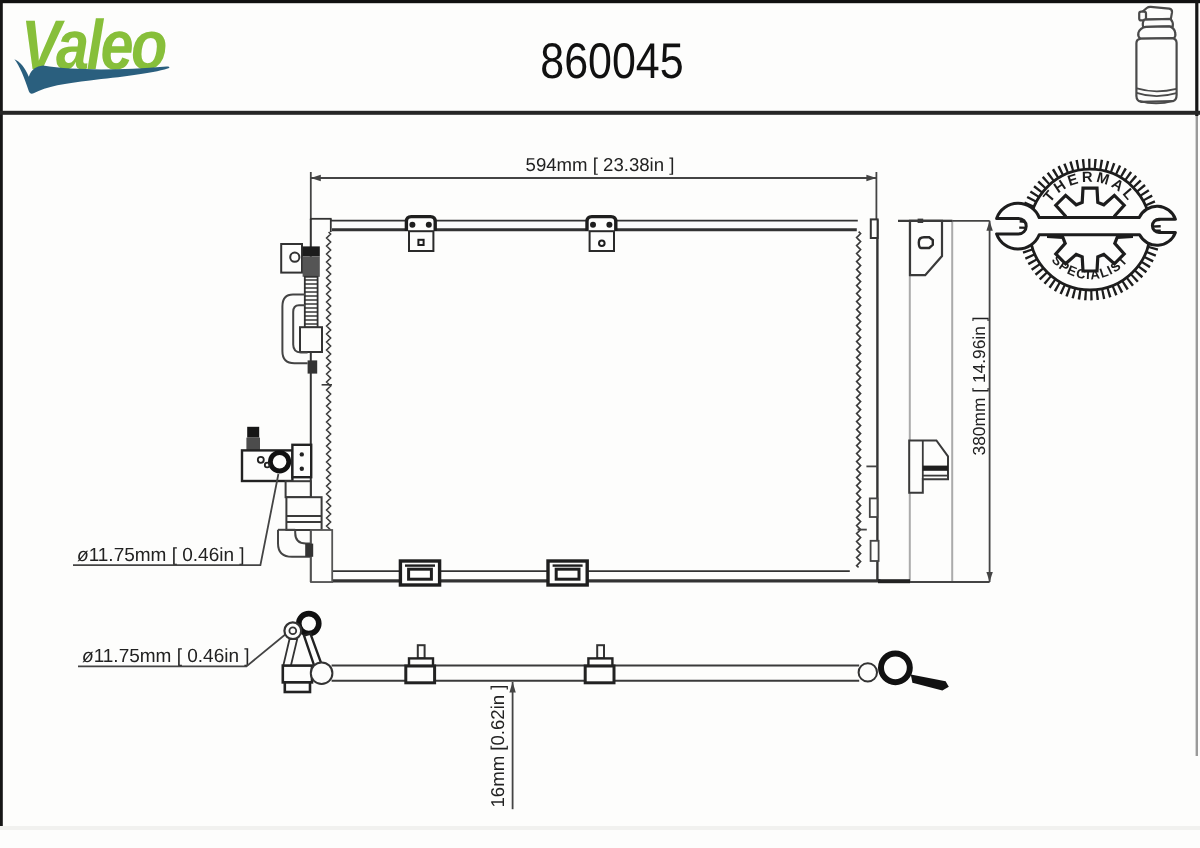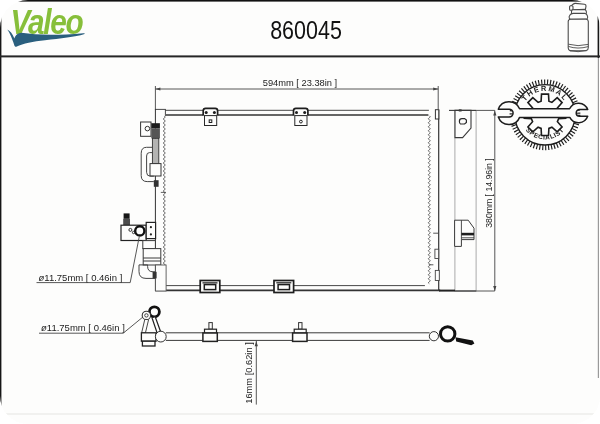--- a/index.html
+++ b/index.html
@@ -1,16 +1,16 @@
 <!DOCTYPE html>
 <html><head><meta charset="utf-8">
 <style>
 html,body{margin:0;padding:0;background:#fff;}
 #page{position:relative;width:600px;height:424px;background:#fdfdfc;overflow:hidden;
-font-family:"Liberation Sans",sans-serif;border-radius:28px;}
+font-family:"Liberation Sans",sans-serif;}
 svg{display:block;}
 </style></head>
 <body>
 <div id="page">
 <svg width="600" height="424" viewBox="0 0 600 424">
 <defs>
 <path id="arcTop" d="M522.6,106.7 A23.8,23.8 0 0 1 567.4,106.7" fill="none"></path>
 <path id="arcBot" d="M521.4,121.9 A24.6,24.6 0 0 0 568.6,121.9" fill="none"></path>
 </defs>
 

